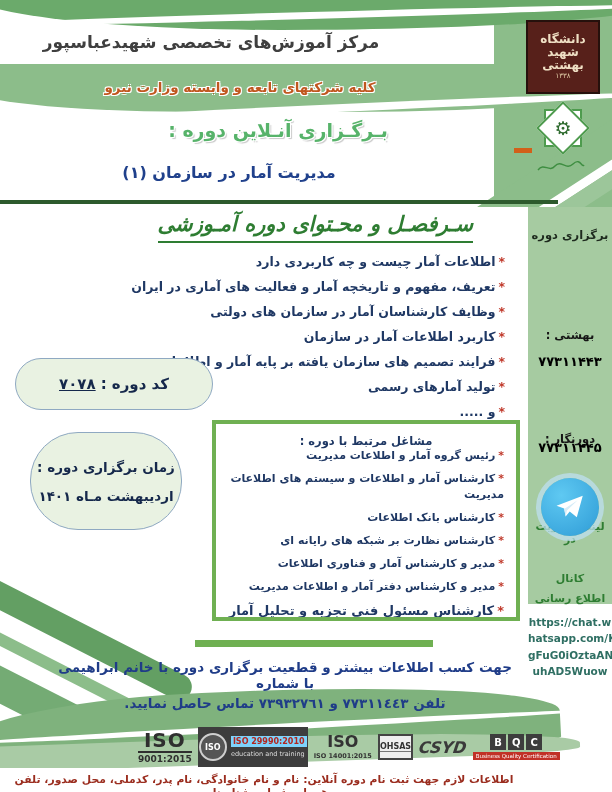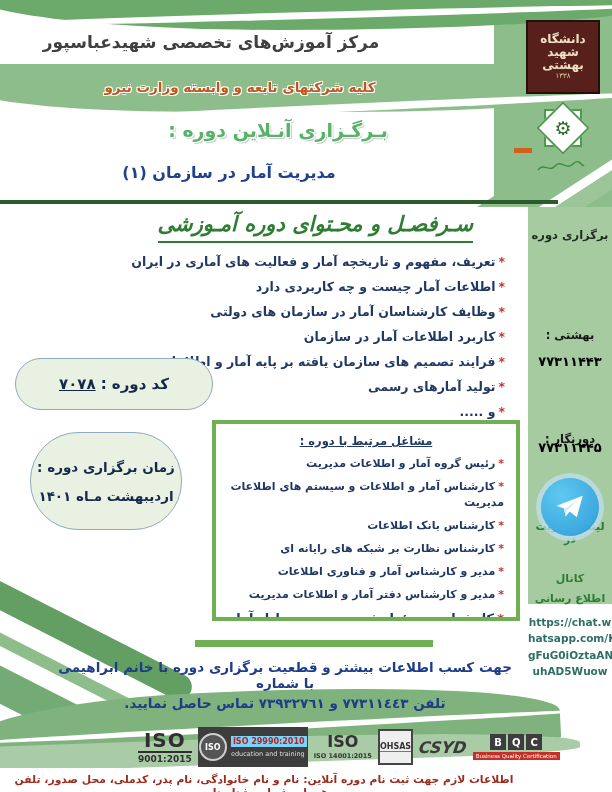--- a/index.html
+++ b/index.html
@@ -68,21 +68,21 @@
   .topic{color:#1F3864;font-size:12.5px;font-weight:600;line-height:17px;margin-bottom:8px;}
   .bullet{color:#C0392B;font-weight:800;margin-left:3px;}
   .pill{position:absolute;background:#E9F2E2;border:1.5px solid #8FA9C2;display:flex;align-items:center;
         justify-content:center;direction:rtl;color:#15284B;font-weight:800;z-index:3;box-sizing:border-box;}
   .pill-code{left:15px;top:358px;width:198px;height:52px;border-radius:26px;font-size:15px;gap:5px;}
   .pill-code .val{text-decoration:underline;}
   .pill-time{left:30px;top:432px;width:152px;height:98px;border-radius:48px;flex-direction:column;
              gap:13px;font-size:13.5px;text-align:center;}
   .jobs{position:absolute;left:212px;top:420px;width:308px;height:201px;border:4px solid #6FB052;
         background:#fff;box-sizing:border-box;padding:10px 12px 6px;direction:rtl;overflow:hidden;z-index:3;}
-  .jobs-title{text-align:center;font-size:11.5px;color:#1F3864;font-weight:600;margin-bottom:8px;text-decoration:underline;}
+  .jobs-title{text-align:center;font-size:11.5px;color:#1F3864;font-weight:600;margin-bottom:0;}
   .job{text-align:right;font-size:11px;color:#1F3864;font-weight:600;line-height:16px;margin-bottom:7px;}
   .job.last{font-size:13px;font-weight:800;line-height:18px;margin-bottom:0;}
   .green-bar{position:absolute;left:195px;top:640px;width:238px;height:7px;background:#6FB052;z-index:3;}
   .contact{position:absolute;left:55px;width:460px;text-align:center;direction:rtl;color:#1F3C88;
            font-weight:800;font-size:13.5px;z-index:4;}
   .contact1{top:659px;} .contact2{top:695px;}
   
   .stripe{position:absolute;transform:rotate(27deg);border-radius:14px;z-index:2;}
   .stripe1{left:-150px;top:598px;width:360px;height:26px;background:#639F63;}
   .stripe2{left:-150px;top:641px;width:330px;height:12px;background:#8CBD8A;}
@@ -100,21 +100,21 @@
   .c1-iso{font-size:20px;font-weight:800;color:#2F2F2F;letter-spacing:1px;line-height:1;}
   .c1-sub{font-size:9px;font-weight:700;color:#2F2F2F;border-top:2px solid #2F2F2F;margin-top:1px;padding-top:1px;}
   .c2{flex-direction:row;background:#3D3D3D;width:110px;height:40px;gap:4px;padding:0 3px;box-sizing:border-box;}
   .c2-roundel{width:24px;height:24px;border-radius:50%;border:2px solid #CFCFCF;background:#555;color:#fff;
          font-size:8px;font-weight:800;display:flex;align-items:center;justify-content:center;flex:0 0 auto;}
   .c2-right{display:flex;flex-direction:column;align-items:flex-start;}
   .c2-t{background:#7dd3fc;color:#B3261E;font-size:8px;font-weight:800;padding:1px 2px;white-space:nowrap;}
   .c2-s{color:#ddd;font-size:6.5px;margin-top:3px;white-space:nowrap;}
   .c3-t{font-size:16px;font-weight:800;color:#333;line-height:1;}
   .c3-s{font-size:6.5px;font-weight:700;color:#333;margin-top:2px;white-space:nowrap;}
-  .c4{width:46px;height:36px;background:#EFEFEF;border:2px solid #444;box-sizing:border-box;}
+  .c4{width:46px;height:26px;background:#EFEFEF;border:2px solid #444;box-sizing:border-box;}
   .c4-t{font-size:8px;font-weight:800;color:#333;border-bottom:1px solid #777;}
   .c5-t{font-size:16px;font-weight:800;font-style:italic;color:#3A3A3A;transform:skewX(-8deg);}
   .c6-letters{display:flex;gap:2px;}
   .c6-letters span{width:16px;height:16px;background:#3D3D3D;color:#fff;font-size:10px;font-weight:800;
          display:flex;align-items:center;justify-content:center;}
   .c6-strip{background:#C13127;color:#fff;font-size:5.5px;padding:1px 3px;margin-top:2px;white-space:nowrap;}
   
   .footer-strip{position:absolute;left:0;top:768px;width:528px;height:24px;background:#fff;z-index:4;}
   .footer-reg{position:absolute;left:0;top:773px;width:528px;text-align:center;direction:rtl;
          color:#9B2D1F;font-weight:800;font-size:10.8px;z-index:5;}
@@ -183,22 +183,22 @@
     <div class="orange-dash"></div>
     <svg class="sig" viewBox="0 0 50 16">
       <path d="M2 11 C8 3 13 14 19 7 S30 12 37 5 S46 9 48 6" stroke="#3E8E41" stroke-width="1.4" fill="none"></path>
     </svg>
     <div class="title-rule"></div>
   </header>
 
   <div class="heading">سـرفصـل و محـتوای دوره آمـوزشی</div>
 
   <div class="topics">
+    <div class="topic"><span class="bullet">*</span><span>اطلاعات آمار چیست و چه کاربردی دارد</span></div>
     <div class="topic"><span class="bullet">*</span><span>تعریف، مفهوم و تاریخچه آمار و فعالیت های آماری در ایران</span></div>
-    <div class="topic"><span class="bullet">*</span><span>اطلاعات آمار چیست و چه کاربردی دارد</span></div>
     <div class="topic"><span class="bullet">*</span><span>وظایف کارشناسان آمار در سازمان های دولتی</span></div>
     <div class="topic"><span class="bullet">*</span><span>کاربرد اطلاعات آمار در سازمان</span></div>
     <div class="topic"><span class="bullet">*</span><span>فرایند تصمیم های سازمان یافته بر پایه آمار و اطلاعات</span></div>
     <div class="topic"><span class="bullet">*</span><span>تولید آمارهای رسمی</span></div>
     <div class="topic"><span class="bullet">*</span><span>و .....</span></div>
   </div>
 
   <div class="pill pill-code">
     <span>کد دوره :</span>
     <span class="val">۷۰۷۸</span>

